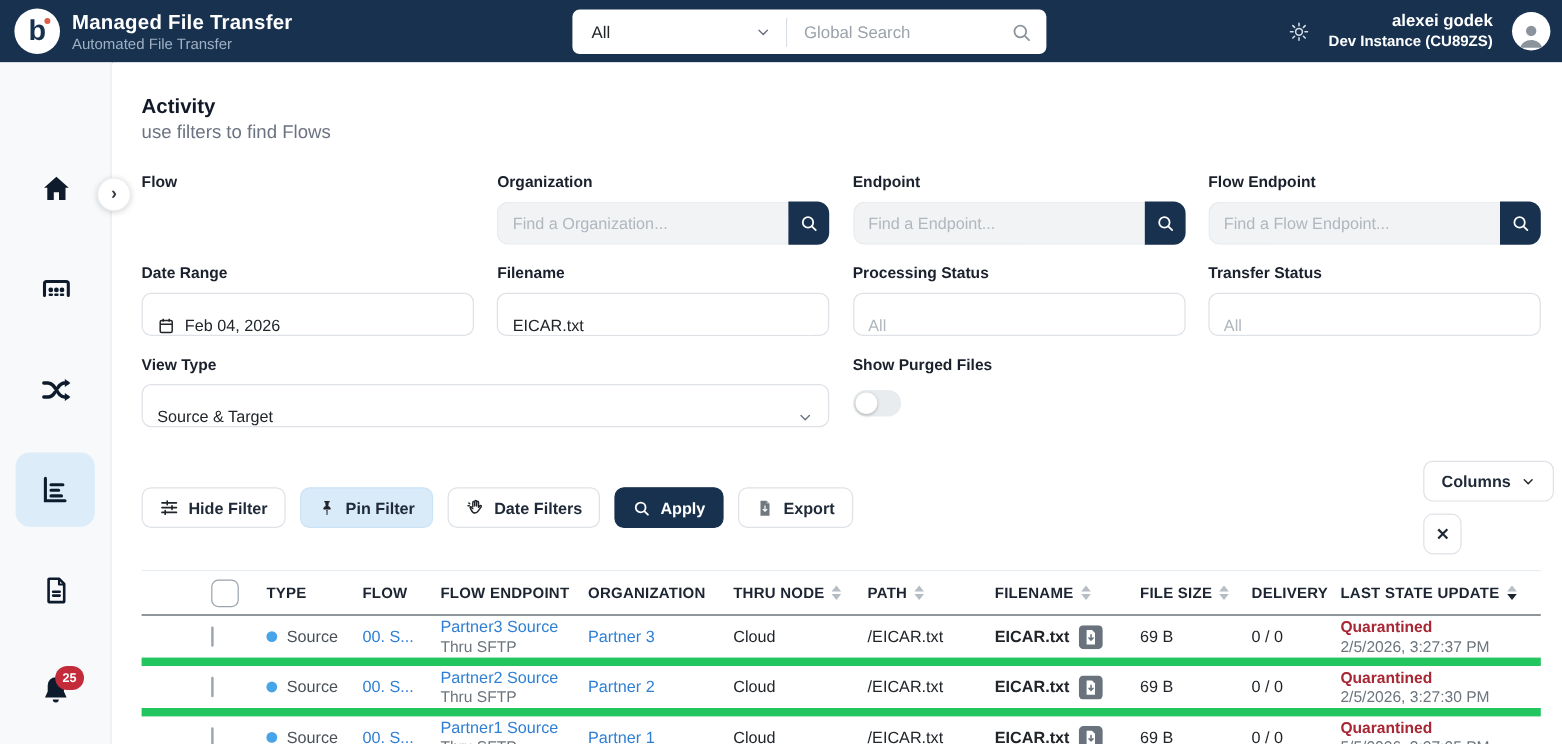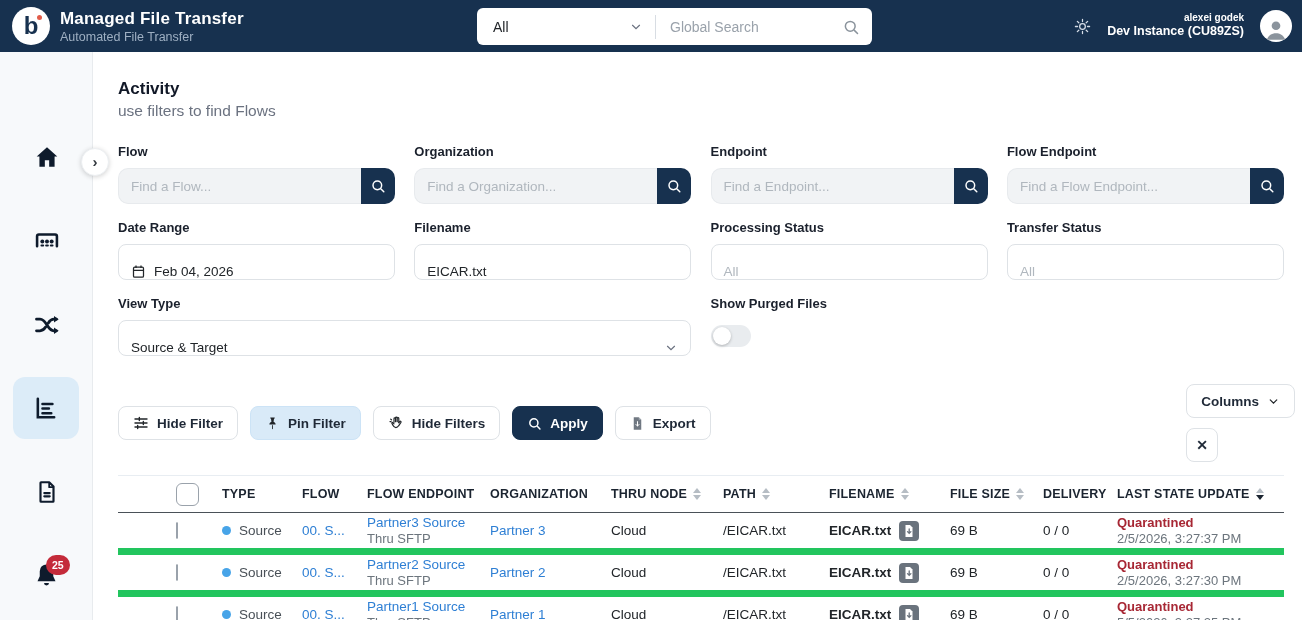--- a/index.html
+++ b/index.html
@@ -22,21 +22,21 @@
                   padding:0 12px 0 16px; font-size:14px; color:#212529; cursor:pointer; }
   .gs-divider { width:1px; height:24px; background:#d8dde3; }
   .gs-input { flex:1; border:none; outline:none; font-size:14px; padding:0 8px 0 14px;
               font-family:"Liberation Sans", sans-serif; color:#212529; min-width:0; }
   .gs-input::placeholder { color:#9aa2ab; }
   .gs-icon { margin-right:12px; color:#8a939c; display:flex; }
 
   .nav-right { position:absolute; right:10px; top:0; height:52px; display:flex; align-items:center; gap:16px; }
   .sun { display:flex; }
   .user-text { text-align:right; color:#fff; line-height:1.25; }
-  .user-name { font-weight:bold; font-size:10px; }
+  .user-name { font-weight:bold; font-size:14px; }
   .user-instance { font-weight:600; font-size:12.5px; }
   .avatar { width:32px; height:32px; border-radius:50%; background:#fff; overflow:hidden;
             display:flex; align-items:flex-end; justify-content:center; }
 
   
   .sidebar { position:absolute; left:0; top:52px; width:93px; height:568px; background:#f7f9fb;
              border-right:1px solid #e8ebee; }
   .side-item { position:absolute; left:0; width:93px; display:flex; justify-content:center; cursor:pointer; }
   .side-active-box { position:absolute; left:13px; top:325px; width:66px; height:62px;
                      background:#dcecf8; border-radius:12px; cursor:pointer; display:flex;
@@ -220,29 +220,20 @@
 </nav>
 
 <main class="main">
   <h1 class="page-title">Activity</h1>
   <div class="page-subtitle">use filters to find Flows</div>
 
   <div class="filter-grid">
 
     <div class="fgroup">
       <label class="flabel">Flow</label>
-      <div class="search-control">
-        <input placeholder="Find a Flow..." style="">
-        <button class="search-btn">
-          <svg width="16" height="16" viewBox="0 0 24 24" fill="none" stroke="currentColor" stroke-width="2.2" stroke-linecap="round">
-              <circle cx="11" cy="11" r="6.5"></circle>
-              <path d="M16.5 16.5l4.2 4.2"></path>
-            </svg>
-        </button>
-      </div>
     </div>
 
     <div class="fgroup">
       <label class="flabel">Organization</label>
       <div class="search-control">
         <input placeholder="Find a Organization..." style="">
         <button class="search-btn">
           <svg width="16" height="16" viewBox="0 0 24 24" fill="none" stroke="currentColor" stroke-width="2.2" stroke-linecap="round">
               <circle cx="11" cy="11" r="6.5"></circle>
               <path d="M16.5 16.5l4.2 4.2"></path>
@@ -340,21 +331,21 @@
           <rect x="11.3" y="14" width="1.4" height="7" rx=".7"></rect>
         </svg>
       <span>Pin Filter</span>
     </button>
     <button class="tbtn">
       <svg width="16" height="16" viewBox="0 0 24 24" fill="none" stroke="#212529" stroke-width="1.8" stroke-linecap="round">
         <path d="M9 11V5.6a1.2 1.2 0 0 1 2.4 0V10M11.4 10V4.4a1.2 1.2 0 0 1 2.4 0V10M13.8 10V5.2a1.2 1.2 0 0 1 2.4 0v6.3"></path>
         <path d="M16.2 11.5l1.6-1.8c.9-1 2.3.2 1.6 1.3l-3.5 5.2c-1 1.6-2.1 2.6-4.1 2.6-2.7 0-3.6-1.5-4.7-3.7l-1.3-2.7c-.5-1 .9-1.8 1.6-.9l1.6 1.8"></path>
         <path d="M4 6.2l1.2 1M3 9.8h1.6"></path>
       </svg>
-      <span>Hide Filters</span>
+      <span>Date Filters</span>
     </button>
     <button class="tbtn primary">
       <svg width="15" height="15" viewBox="0 0 24 24" fill="none" stroke="#fff" stroke-width="2.4" stroke-linecap="round">
           <circle cx="11" cy="11" r="6.5"></circle>
           <path d="M16.5 16.5l4.2 4.2"></path>
         </svg>
       <span>Apply</span>
     </button>
     <button class="tbtn">
       <svg width="15" height="15" viewBox="0 0 24 24">

